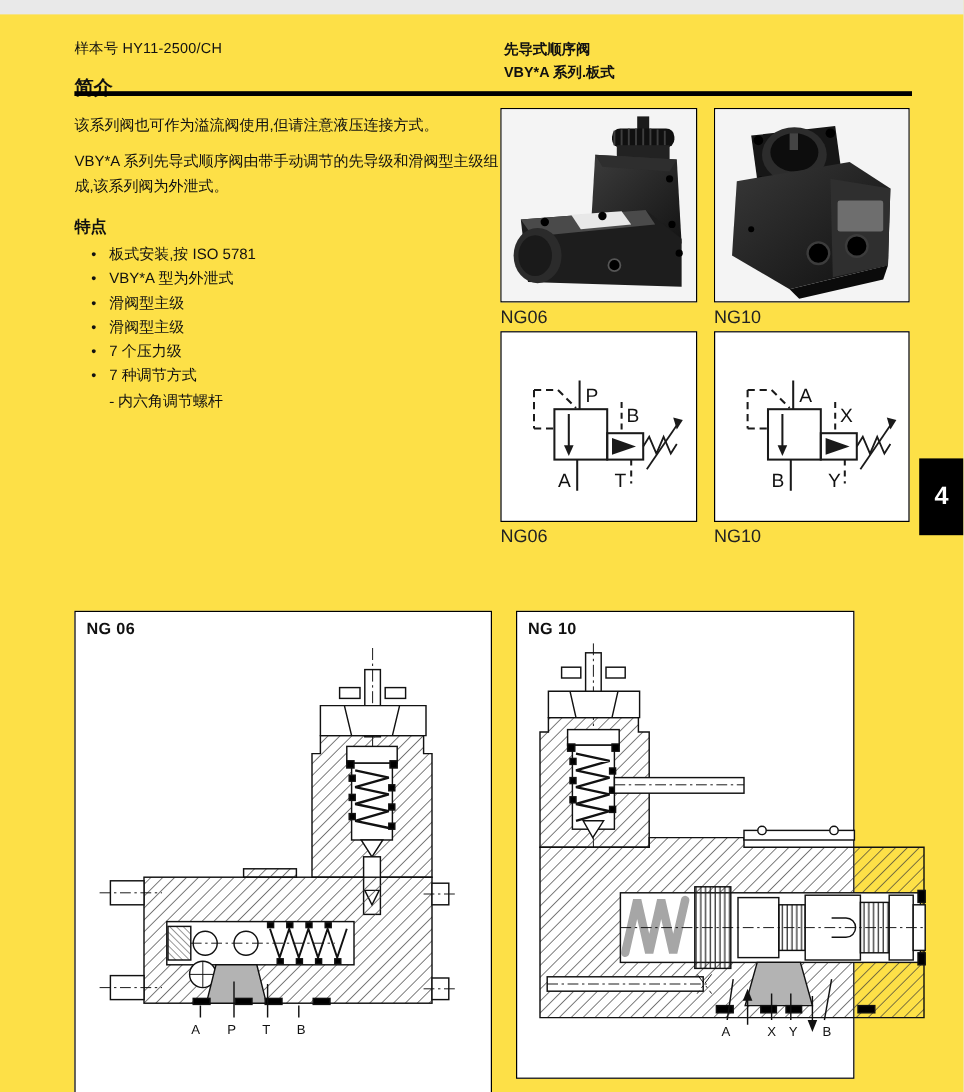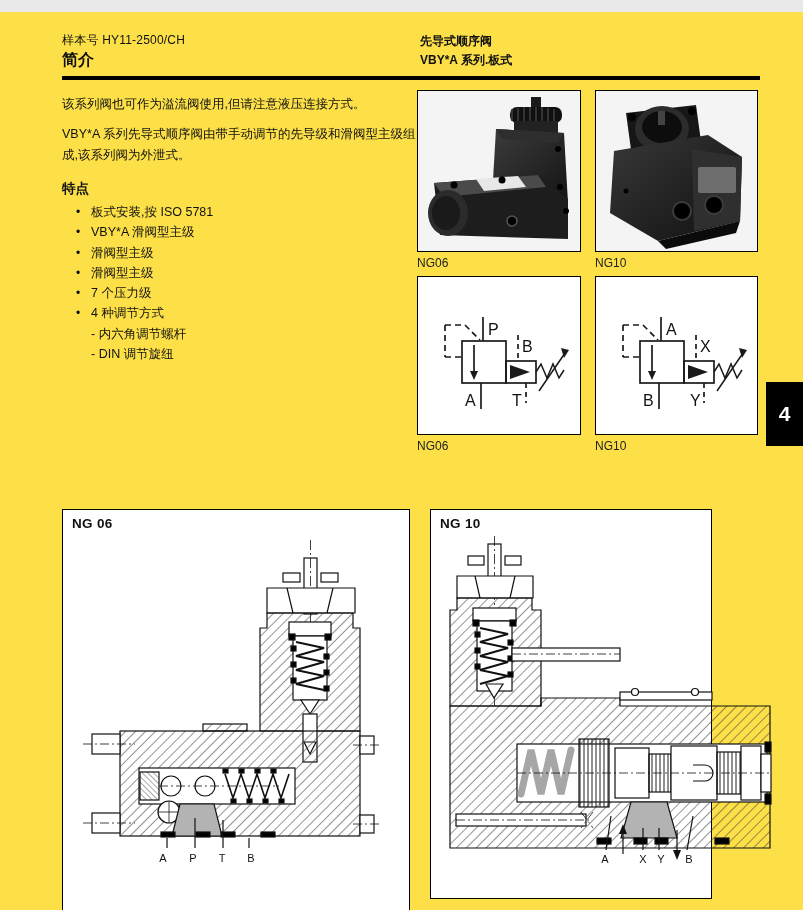--- a/index.html
+++ b/index.html
@@ -4,34 +4,34 @@
 <style>
   * { margin:0; padding:0; box-sizing:border-box; }
   html,body { background:#e9e9e9; }
   .page {
     position:relative; width:803px; height:910px; background:#fde047;
     font-family:"Liberation Sans","DejaVu Sans",sans-serif; color:#111;
     margin:12px auto; overflow:hidden;
   }
   .abs { position:absolute; }
   .doc-number { left:62px; top:20px; font-size:12px; letter-spacing:.2px; }
-  .left-title { left:62px; top:38px; font-size:16px; font-weight:bold; }
+  .left-title { left:62px; top:51px; font-size:16px; font-weight:bold; }
   .right-title { left:420px; top:20px; font-size:12px; font-weight:bold; line-height:19px; }
   .rule { left:62px; top:64px; width:698px; height:4px; background:#000; }
   .intro { left:62px; top:82px; width:356px; font-size:12.5px; line-height:21px; }
   .intro p + p { margin-top:9px; }
   .features-title { left:62px; top:168px; font-size:13.5px; font-weight:bold; }
   .feat-list { left:76px; top:190px; width:330px; font-size:12.5px; }
   .feat-row { display:flex; line-height:20.3px; }
   .feat-row .bullet { width:15px; font-size:12px; }
-  .feat-sub { padding-left:15px; line-height:20.3px; }
+  .feat-sub { padding-left:15px; line-height:20.3px;font-family:Liberation Serif, serif; }
   .frame { border:1px solid #000; background:#fff; }
   .photo1 { left:417px; top:78px; width:164px; height:162px; }
   .photo2 { left:595px; top:78px; width:163px; height:162px; }
-  .cap { font-size:12px; color:#222; }
+  .cap { font-size:15px; color:#222; }
   .cap-p1 { left:417px; top:244px; }
   .cap-p2 { left:595px; top:244px; }
   .sym1 { left:417px; top:264px; width:164px; height:159px; }
   .sym2 { left:595px; top:264px; width:163px; height:159px; }
   .cap-s1 { left:417px; top:427px; }
   .cap-s2 { left:595px; top:427px; }
   .side-tab { left:766px; top:370px; width:37px; height:64px; background:#000;
     color:#fff; display:flex; align-items:center; justify-content:center;
     font-size:21px; font-weight:bold; }
   .draw-box { border:1.5px solid #000; background:#fff; }
@@ -60,40 +60,39 @@
   </div>
 
   <div class="abs features-title">特点</div>
   <div class="abs feat-list">
     <div class="feat-row">
         <span class="bullet">•</span>
         <span>板式安装,按 ISO 5781</span>
       </div>
     <div class="feat-row">
         <span class="bullet">•</span>
-        <span>VBY*A 滑阀型主级</span>
+        <span>VBY*A 型为外泄式</span>
       </div>
     <div class="feat-row">
         <span class="bullet">•</span>
         <span>滑阀型主级</span>
       </div>
     <div class="feat-row">
         <span class="bullet">•</span>
         <span>滑阀型主级</span>
       </div>
     <div class="feat-row">
         <span class="bullet">•</span>
         <span>7 个压力级</span>
       </div>
     <div class="feat-row">
         <span class="bullet">•</span>
-        <span>4 种调节方式</span>
+        <span>7 种调节方式</span>
       </div>
     <div class="feat-sub">- 内六角调节螺杆</div>
-    <div class="feat-sub">- DIN 调节旋纽</div>
   </div>
 
   <div class="abs frame photo1">
     <svg width="162" height="160" viewBox="0 0 162 160">
       <defs>
         <linearGradient id="pg1" x1="0" y1="0" x2="1" y2="1">
           <stop offset="0" stop-color="#3c3c3c"></stop>
             <stop offset="1" stop-color="#141414"></stop>
         </linearGradient>
       </defs>

